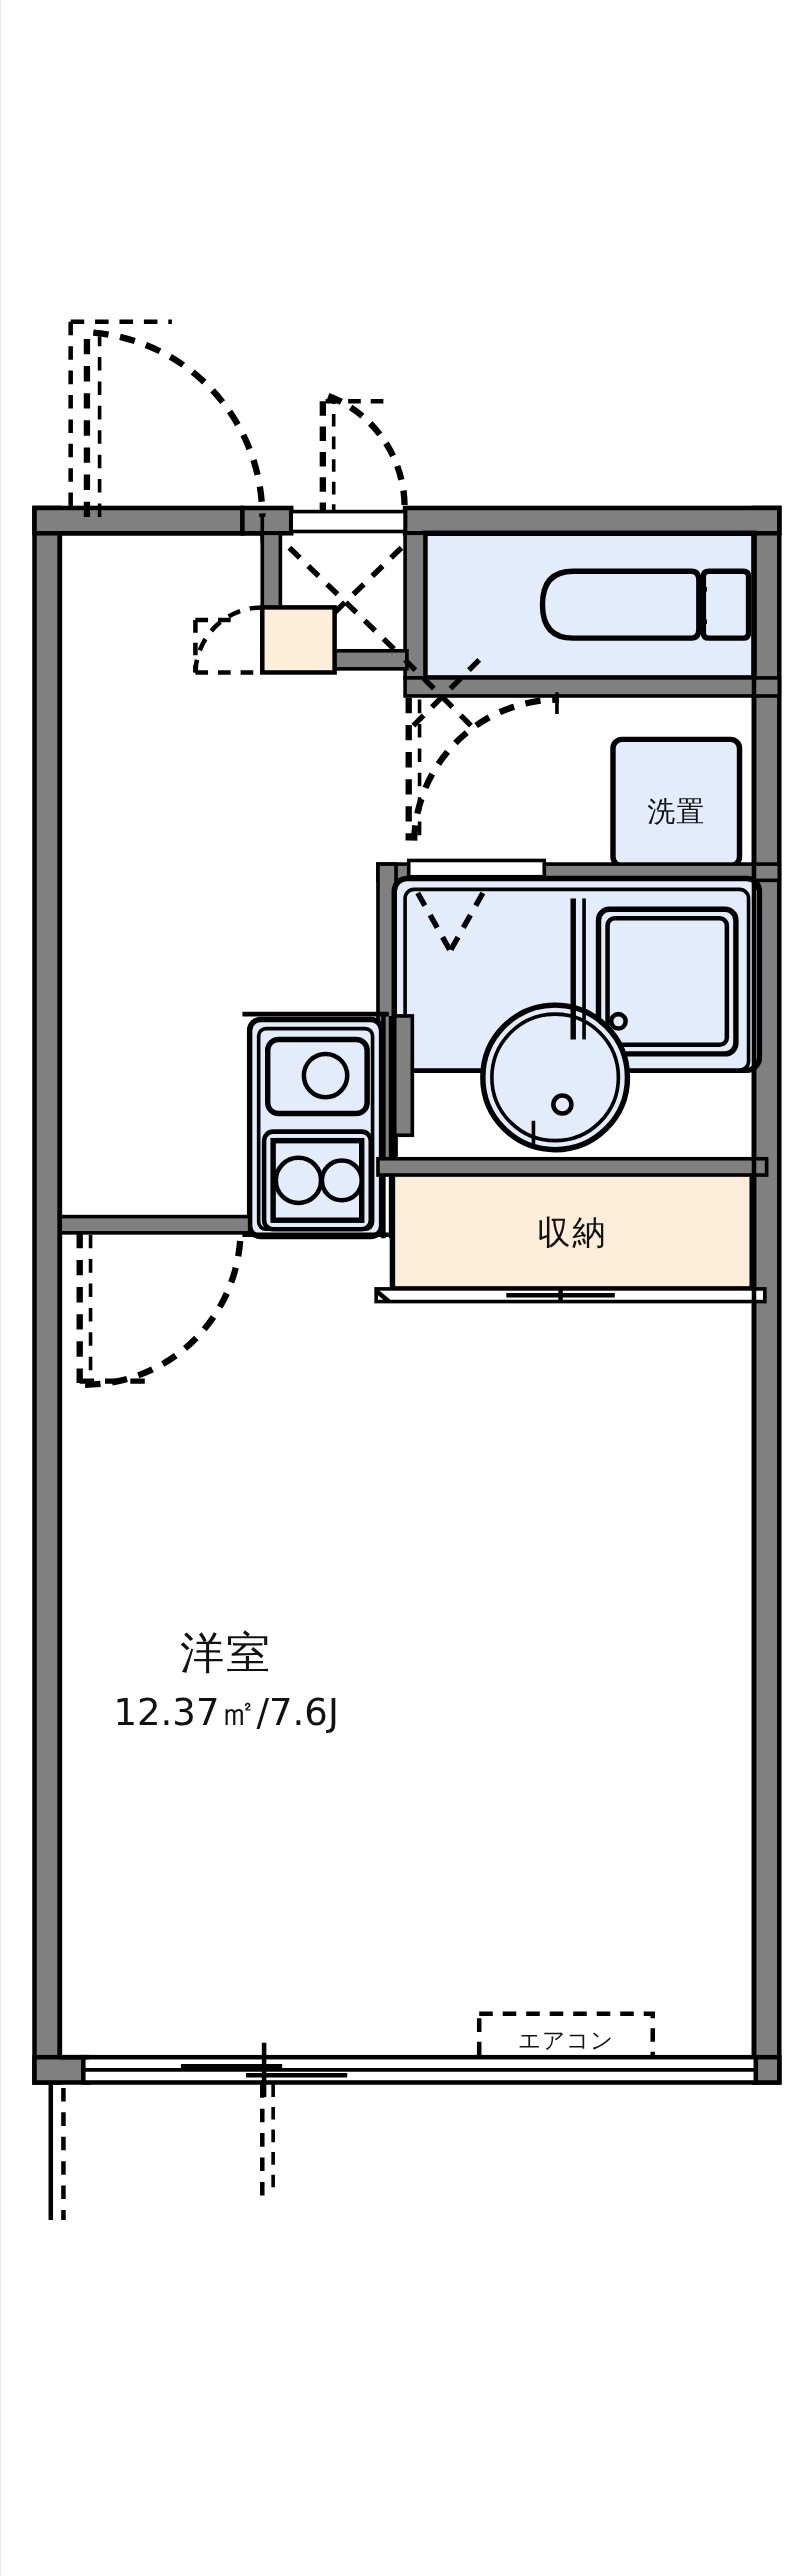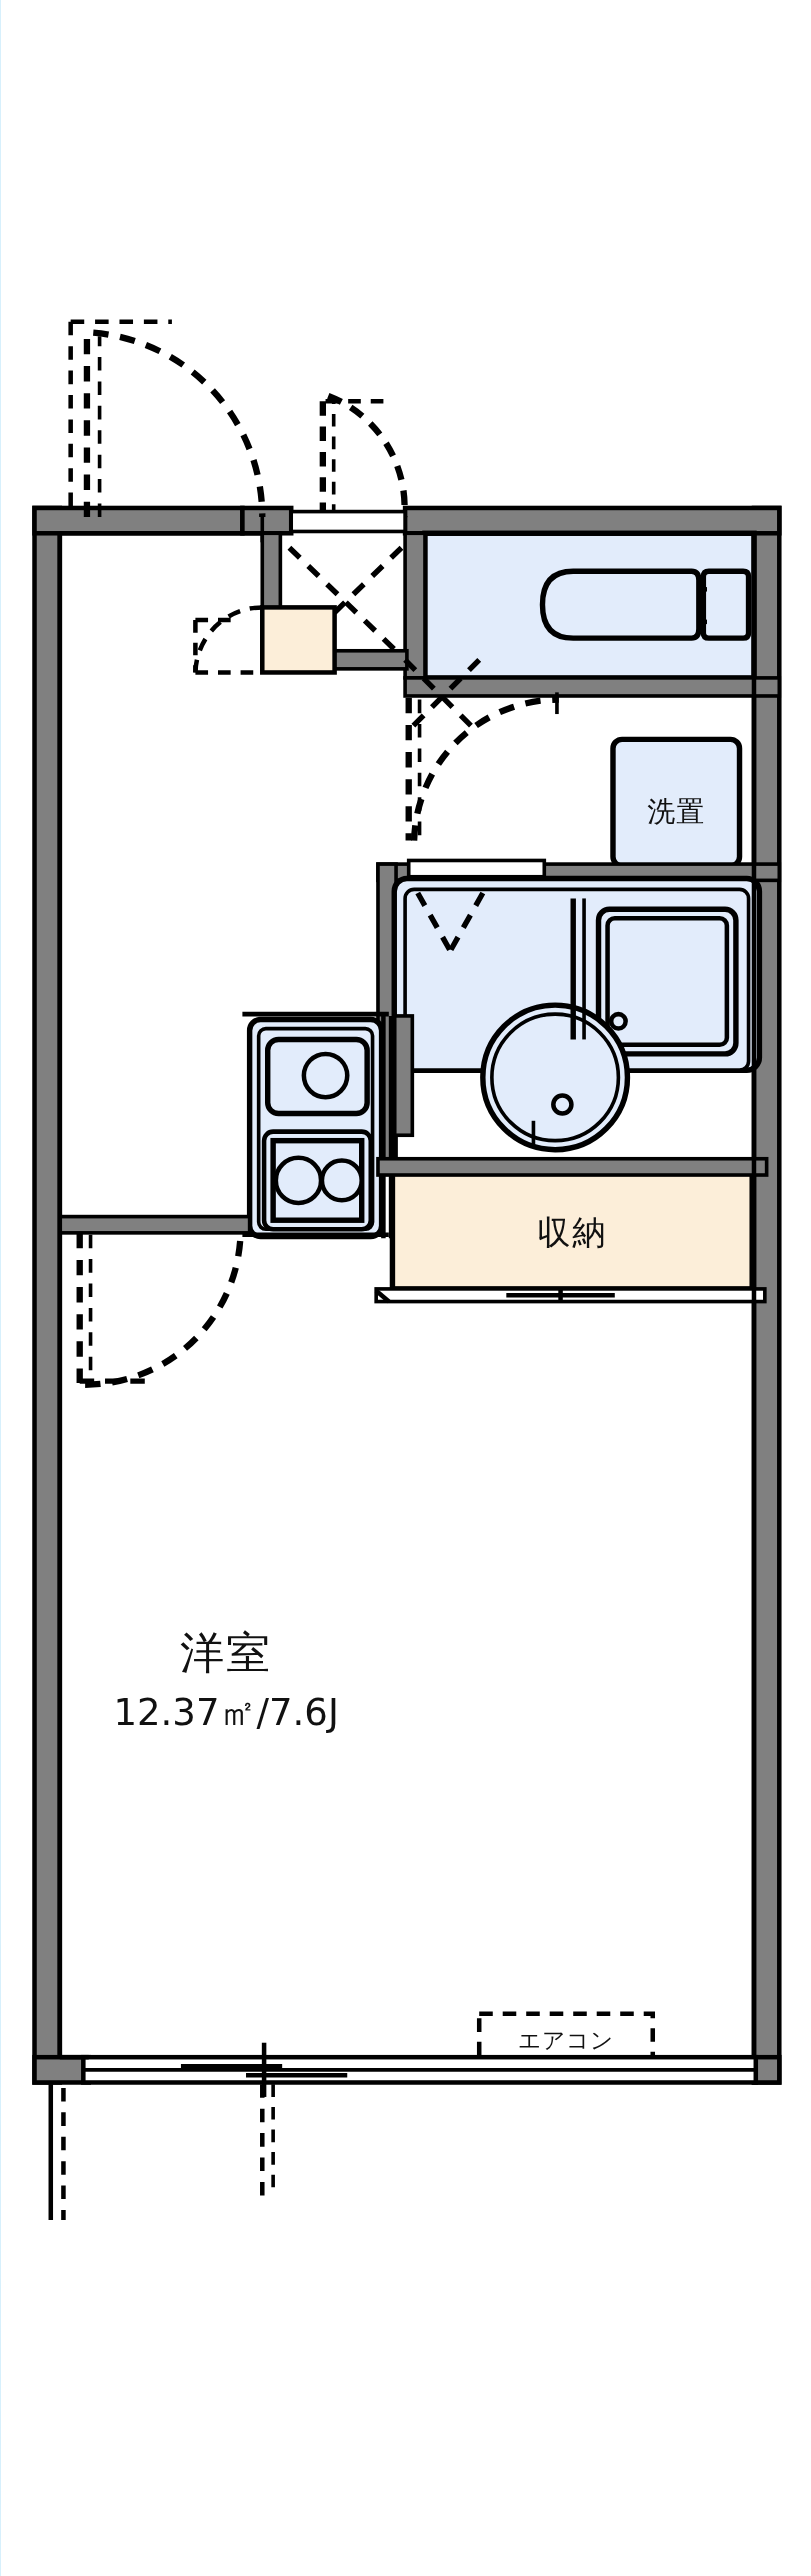--- a/index.html
+++ b/index.html
@@ -10,21 +10,21 @@
   body {
     width: 812px;
     height: 2576px;
     font-family: "Liberation Sans", "DejaVu Sans", sans-serif;
     overflow: hidden;
   }
   #floorplan-root {
     position: relative;
     width: 668px;
     height: 2576px;
-    background: #0ea5e9;
+    background: #ec4899;
   }
   svg.plan {
     display: block;
     width: 812px;
     height: 2576px;
   }
   .room-label {
     font-family: "DejaVu Sans", "Liberation Sans", sans-serif;
     fill: #111111;
   }

